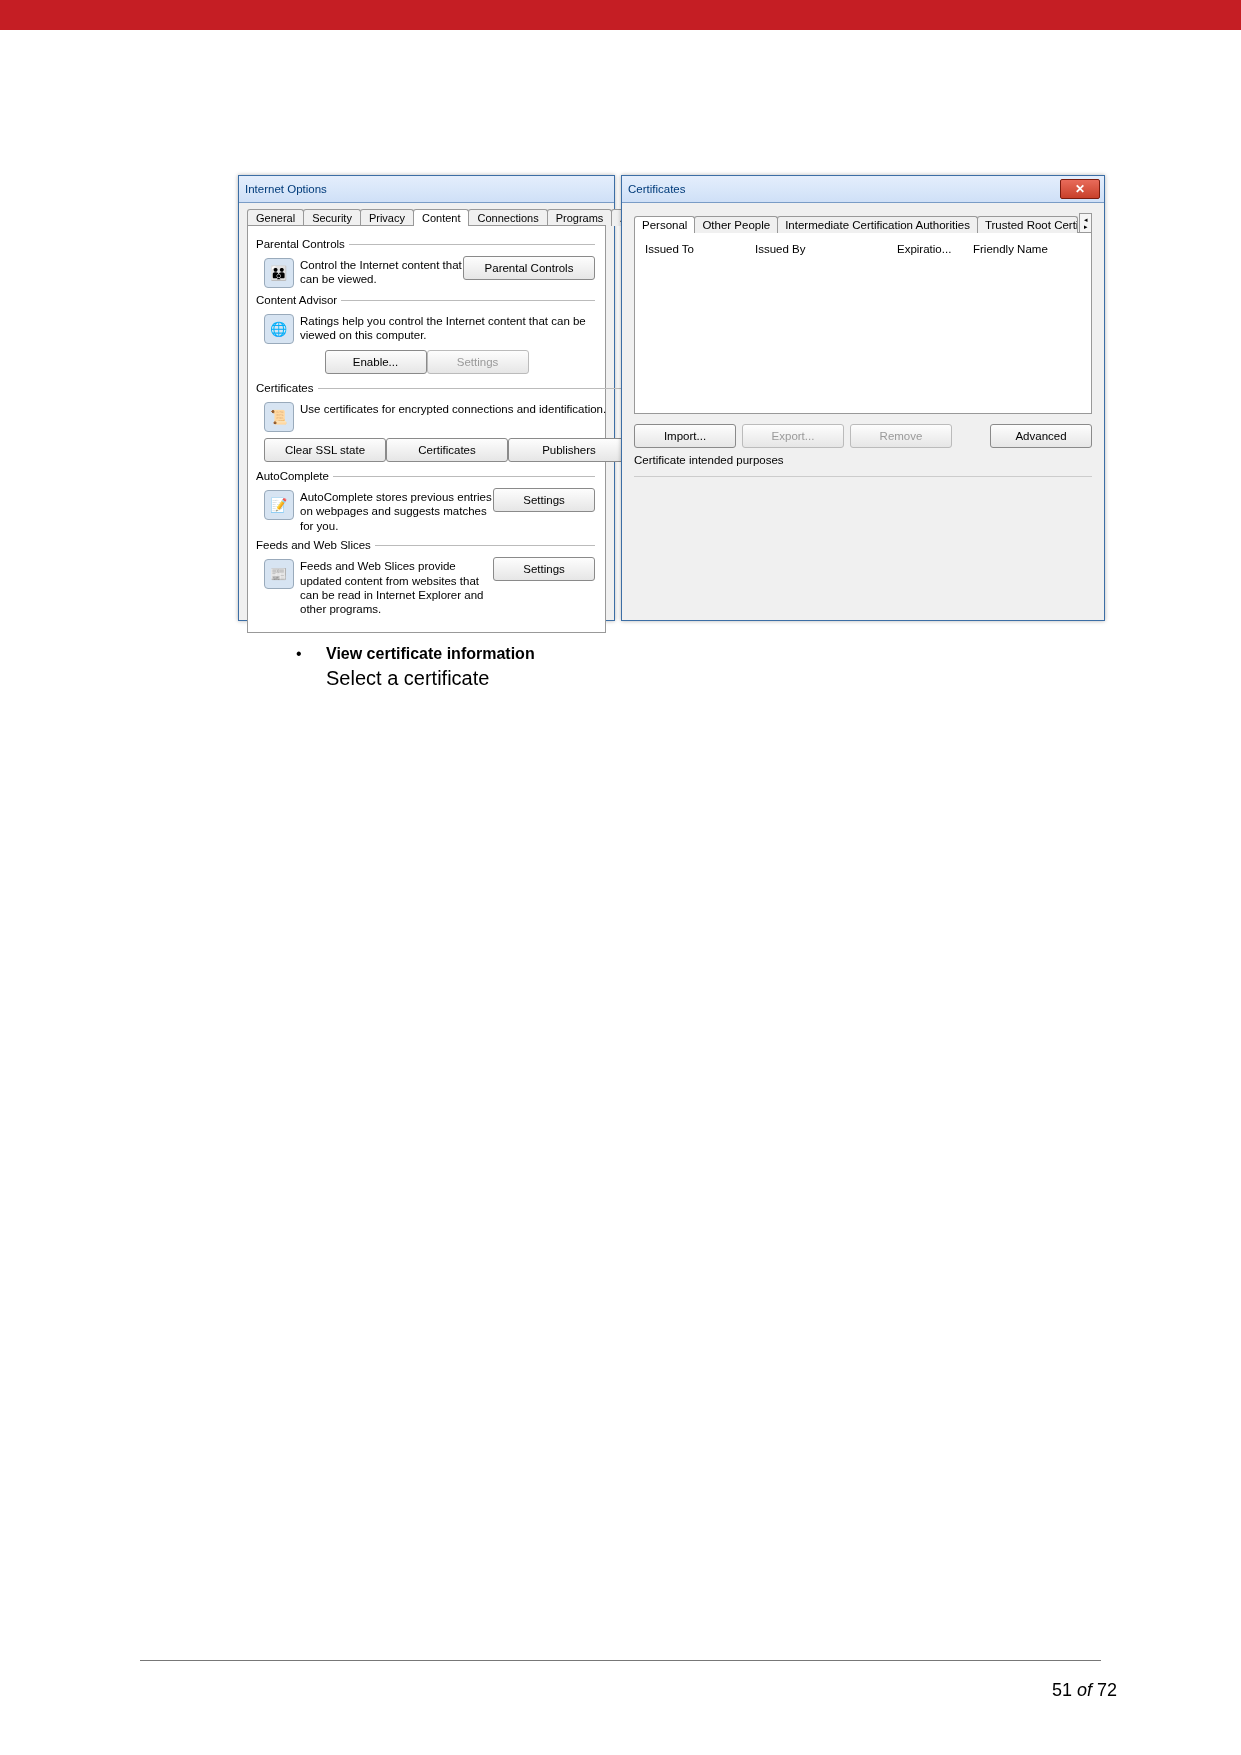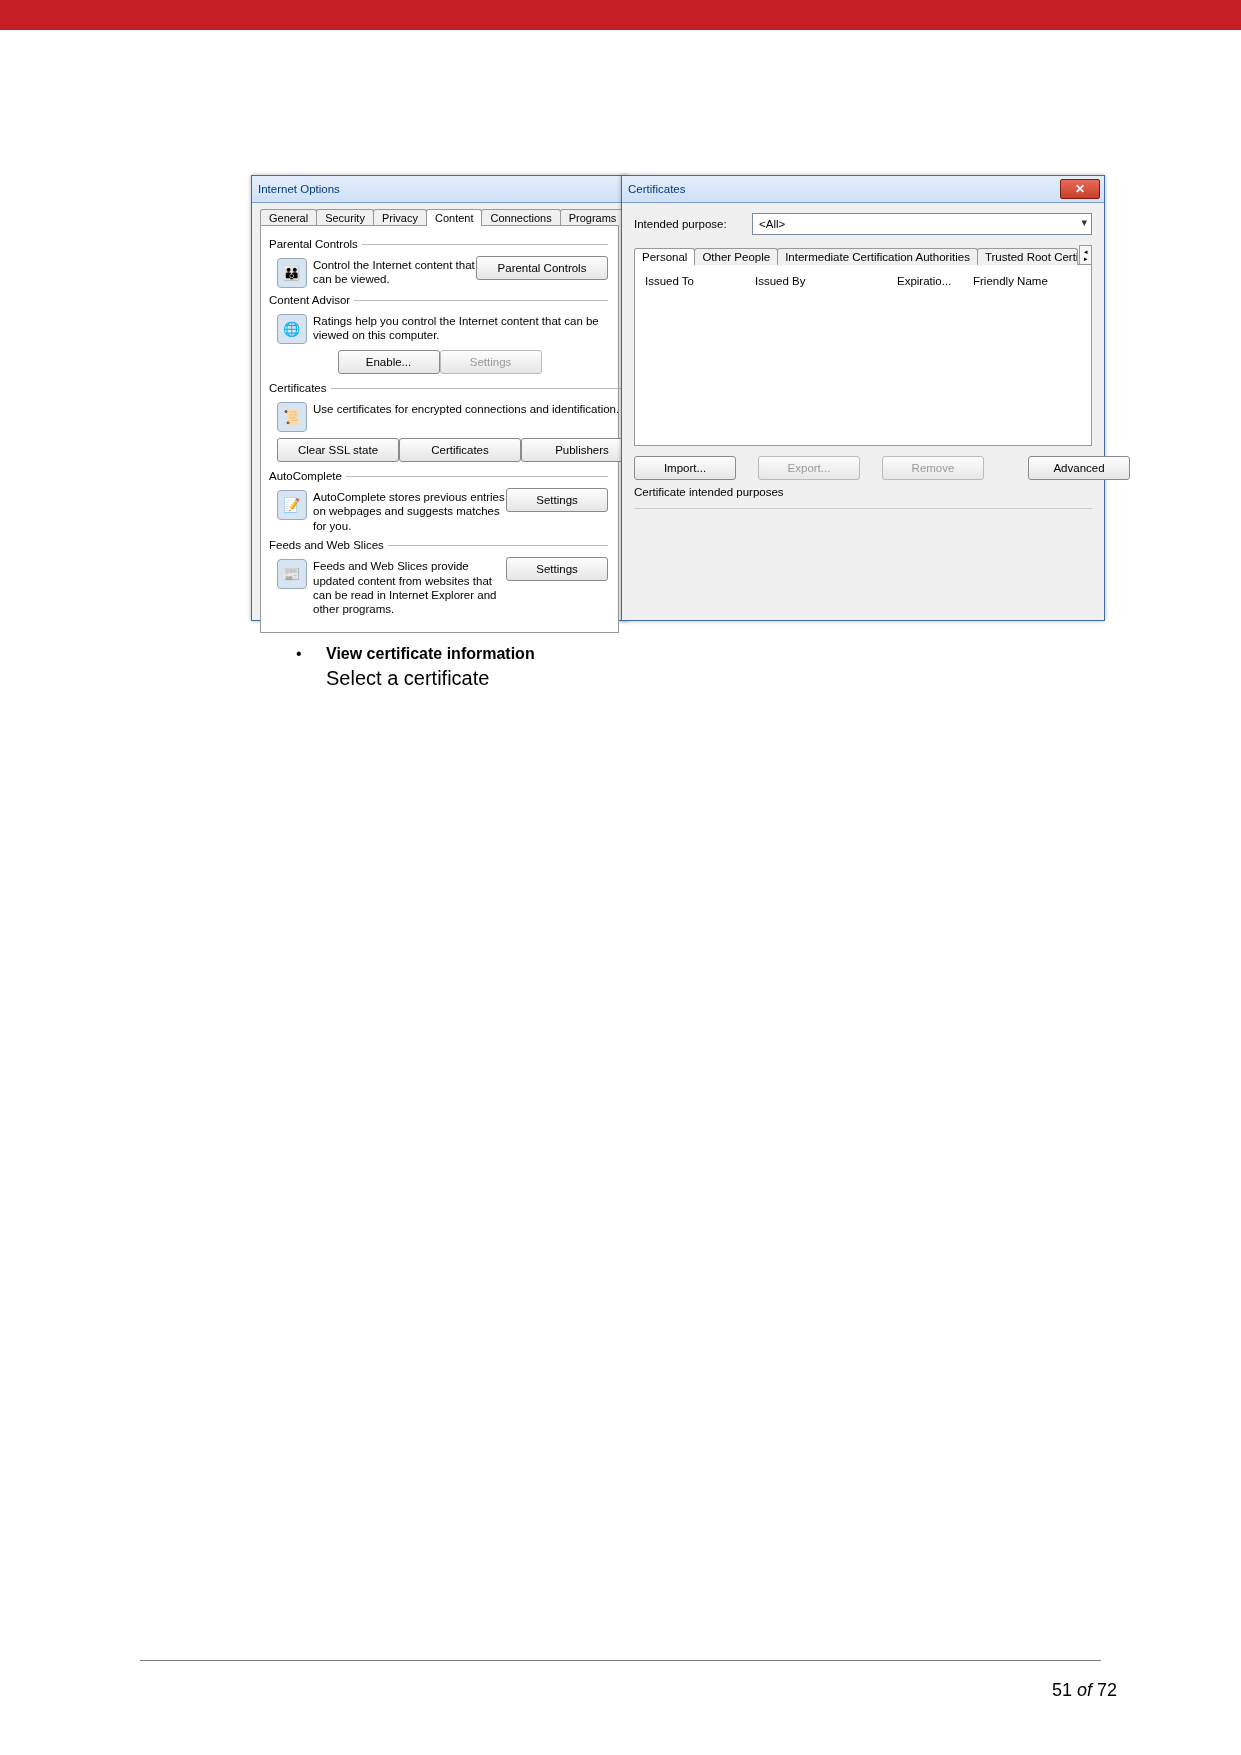--- a/index.html
+++ b/index.html
@@ -56,21 +56,21 @@
     color: #fff;
     font-weight: bold;
     font-size: 12px;
     display: flex;
     align-items: center;
     justify-content: center;
     line-height: 1;
   }
   
   .io-dialog {
-    left: 13px;
+    left: 0;
     top: 0;
     width: 375px;
     height: 444px;
   }
   .io-tabs {
     display: flex;
     margin: 6px 8px 0 8px;
   }
   .io-tab {
     border: 1px solid #999;
@@ -230,21 +230,21 @@
     display: flex;
     padding: 6px 4px;
     color: #000;
   }
   .col-issued-to { width: 110px; }
   .col-issued-by { width: 110px; }
   .col-exp { width: 76px; padding-left: 32px; }
   .col-fname { flex: 1; }
   .cert-btn-row {
     display: flex;
-    gap: 22px;
+    gap: 6px;
     margin-top: 10px;
   }
   .cert-btn-row .spacer { flex: 1; }
   .cip-row {
     margin-top: 6px;
     font-size: 11.5px;
   }
   .divider {
     border-top: 1px solid #ccc;
     margin: 10px 0 6px 0;
@@ -389,26 +389,20 @@
     </div>
 
     <div class="dialog cert-dialog">
       <div class="dlg-title">
         <span>Certificates</span>
         <div class="dlg-close">
           <span>✕</span>
         </div>
       </div>
       <div class="cert-body">
-        <div class="purpose-row">
-          <div class="purpose-label">Intended purpose:</div>
-          <div class="purpose-select">
-            <span>&lt;All&gt;</span>
-          </div>
-        </div>
 
         <div class="cert-tabs">
           <div class="cert-tab active">Personal</div>
           <div class="cert-tab">Other People</div>
           <div class="cert-tab">Intermediate Certification Authorities</div>
           <div class="cert-tab trunc">Trusted Root Certification</div>
           <div class="cert-spin">
               <span>◂</span>
               <span>▸</span>
             </div>

